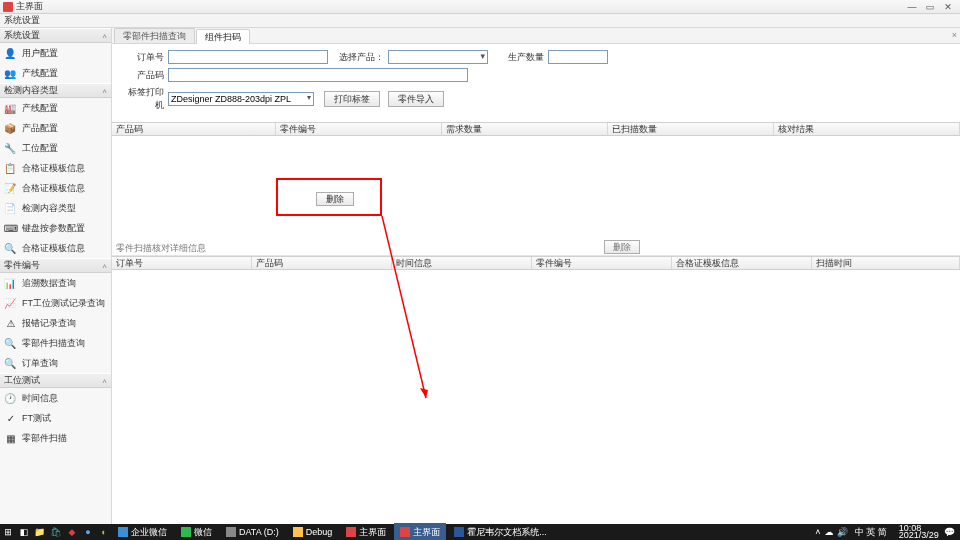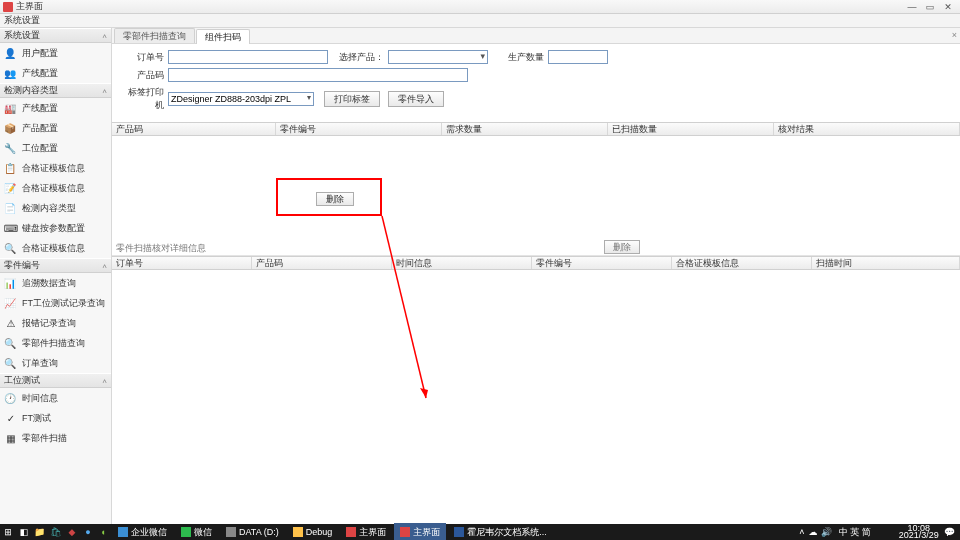--- a/index.html
+++ b/index.html
@@ -34,21 +34,21 @@
 .redbox{position:absolute;border:2px solid #ff0000;pointer-events:none;}
 .arrow{position:absolute;pointer-events:none;}
 .subtitle{height:16px;display:flex;align-items:flex-end;padding:0 4px;color:#777;border-bottom:1px solid #e4e4e4;font-size:11px;position:relative;}
 .subtitle .delsm{position:absolute;right:320px;top:0;height:14px;width:36px;border:1px solid #adadad;background:linear-gradient(#fdfdfd,#e9e9e9);display:flex;align-items:center;justify-content:center;cursor:pointer;font-size:9px;}
 .taskbar{position:absolute;bottom:0;left:0;right:0;height:16px;background:#1a1a1a;display:flex;align-items:center;color:#fff;font-size:8px;}
 .tbicon{width:16px;height:16px;display:flex;align-items:center;justify-content:center;}
 .tbapp{height:18px;padding:0 6px;display:flex;align-items:center;margin-right:2px;}
 .tbapp .ai{width:10px;height:10px;margin-right:3px;background:#ffc24a;}
 .tbapp.sel{background:#3a5d8f;}
 .tbright{margin-left:auto;display:flex;align-items:center;padding-right:4px;}
-.tbclock{text-align:center;line-height:7px;margin-left:22px;}
+.tbclock{text-align:left;line-height:7px;margin-left:6px;}
 </style>
 </head>
 <body>
 
 <div class="titlebar">
   <div class="ico"></div>
   <div class="ttl">主界面</div>
   <div class="winbtns">
     <div class="winbtn">—</div>
     <div class="winbtn">▭</div>

